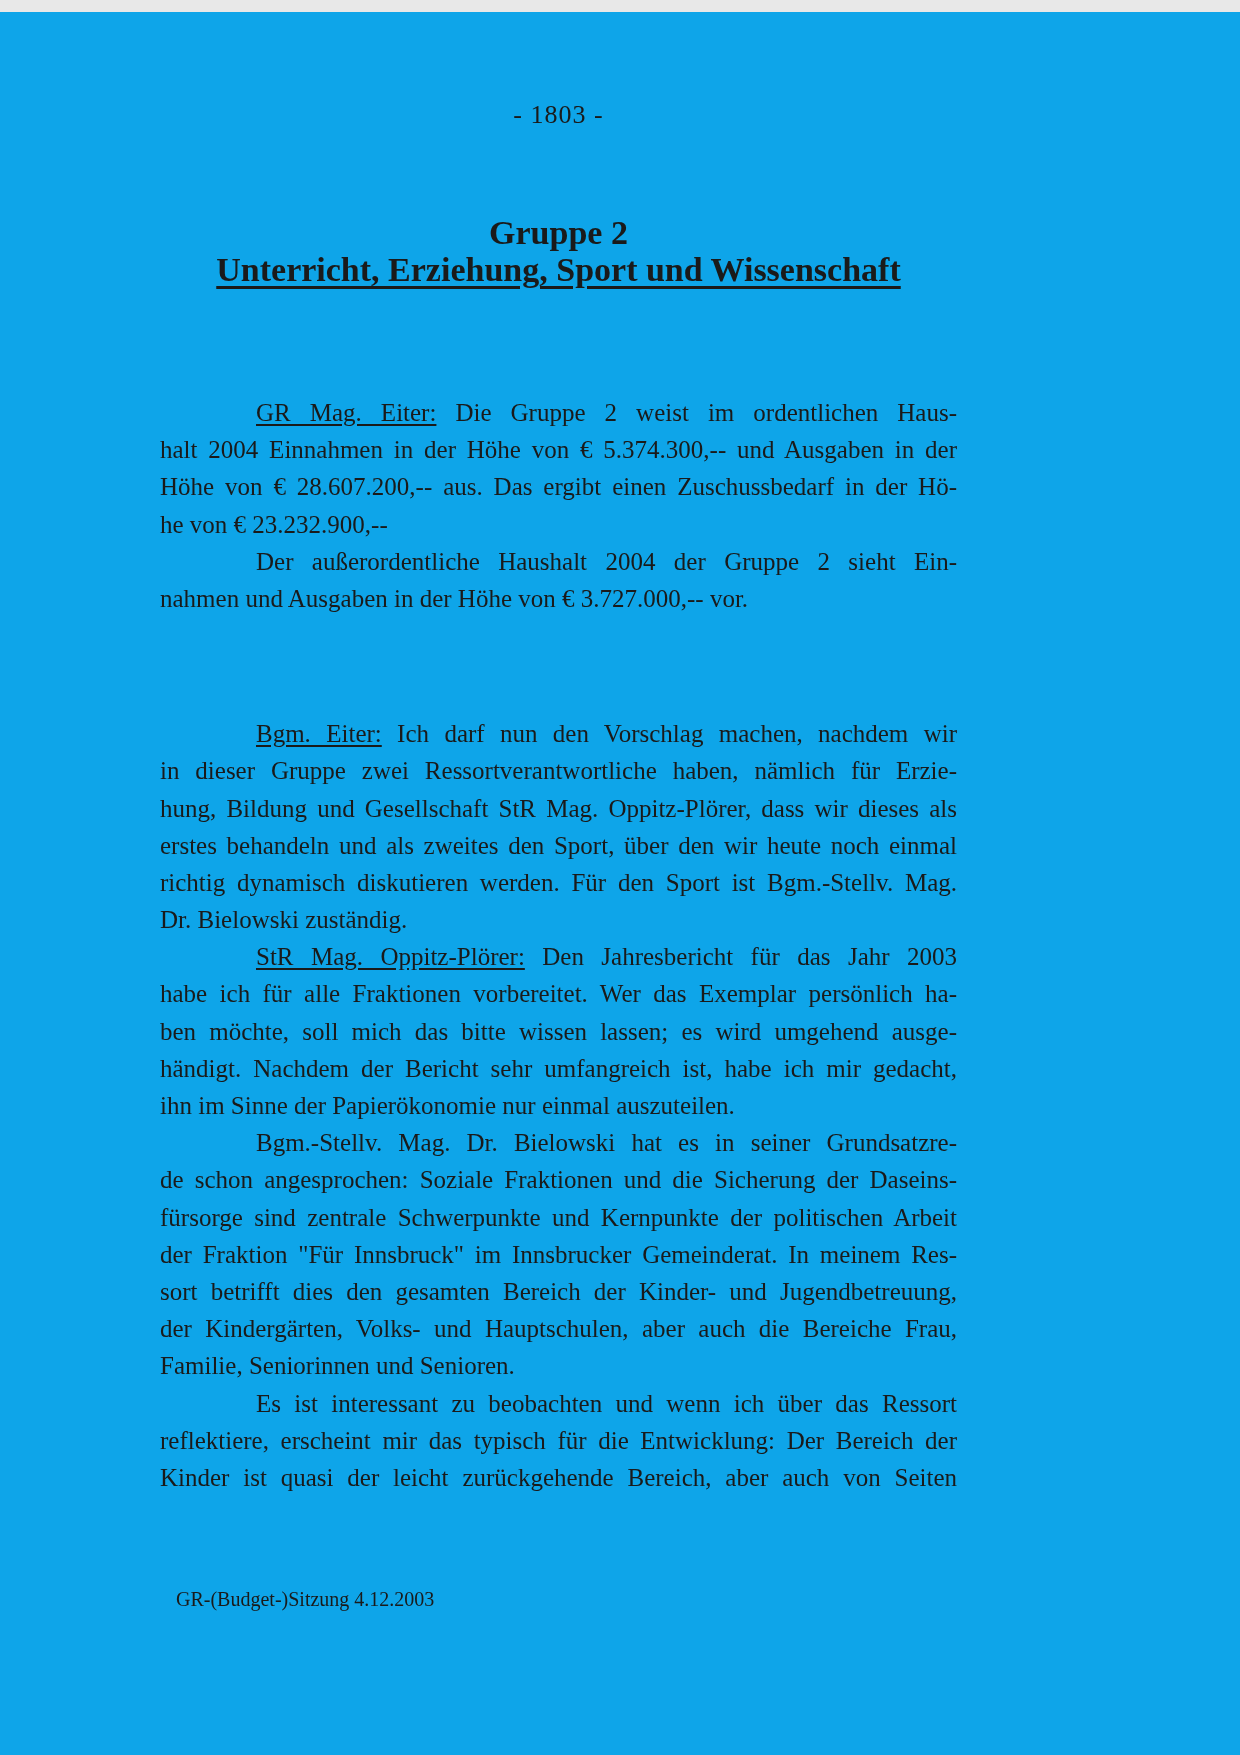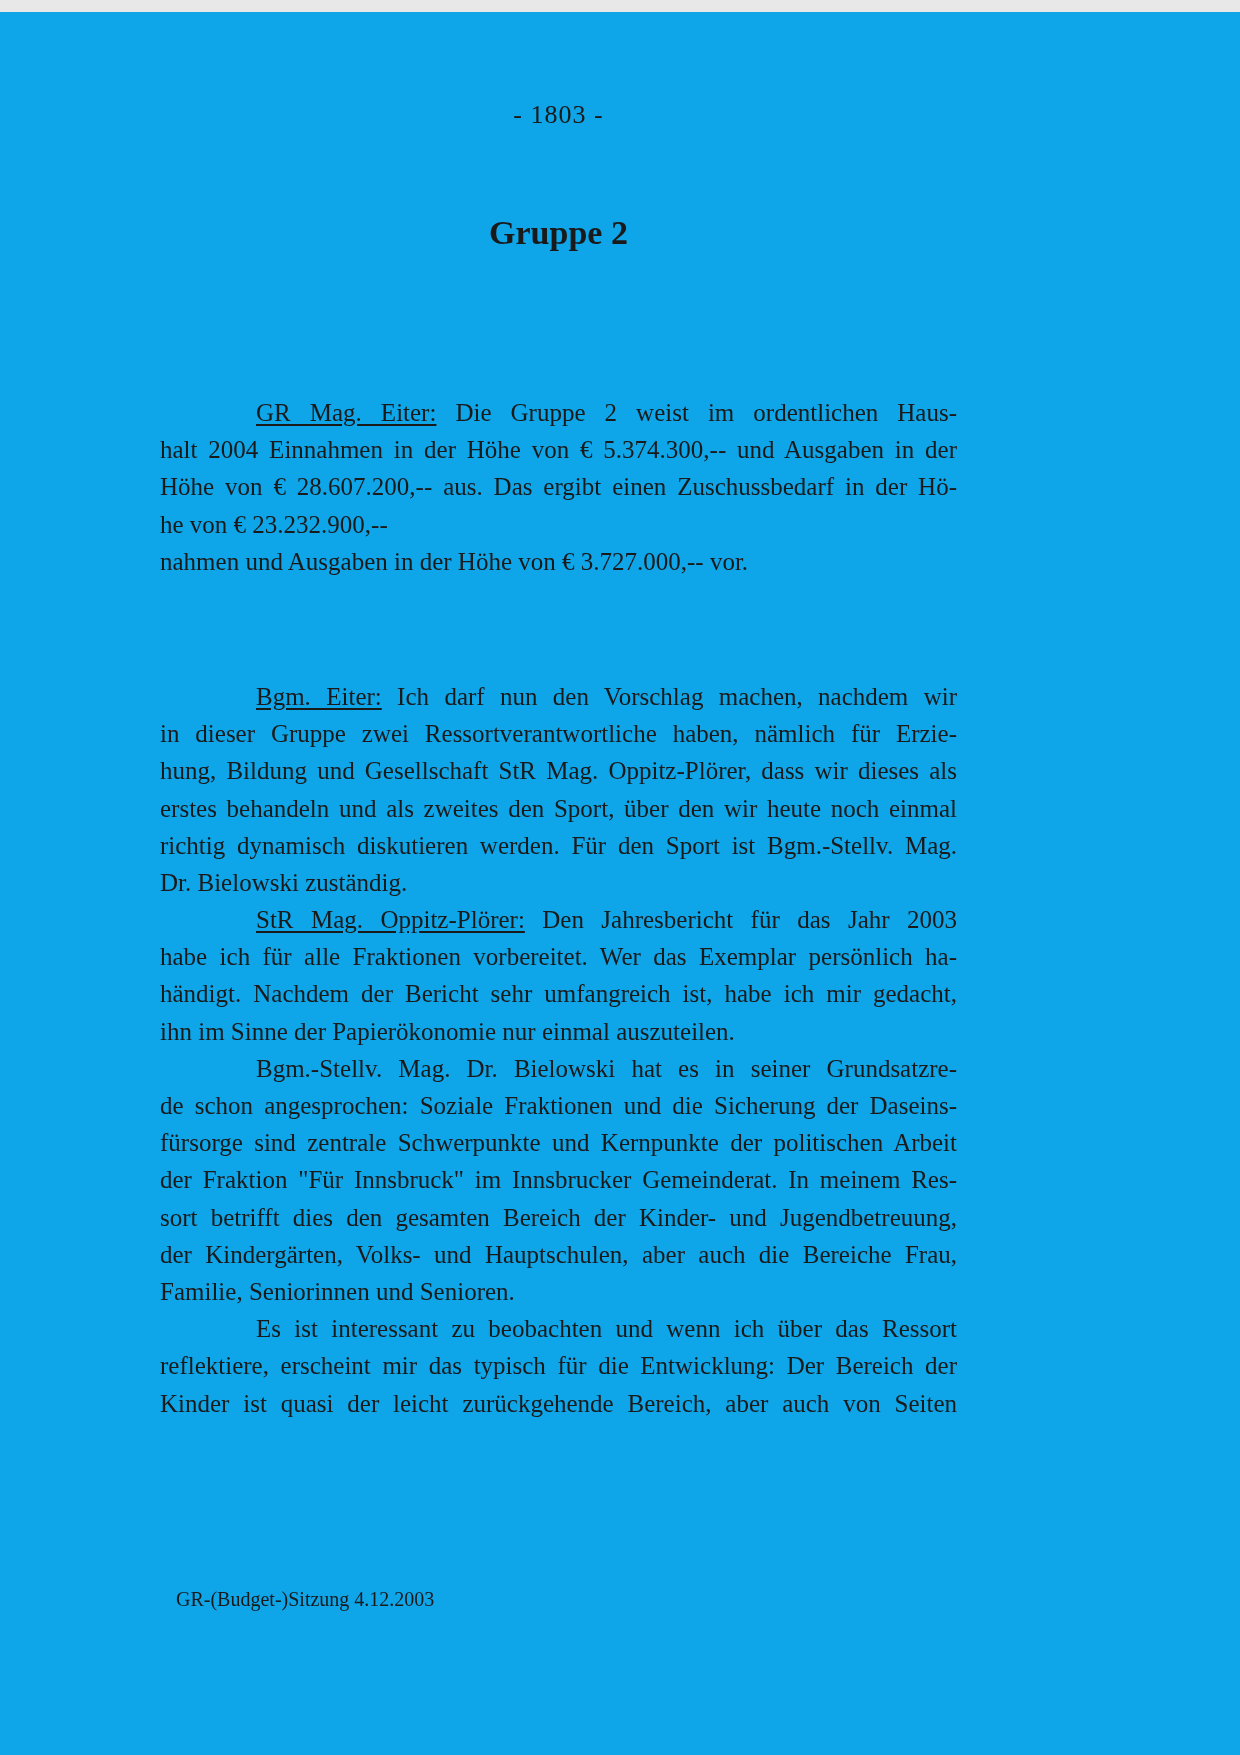--- a/index.html
+++ b/index.html
@@ -72,47 +72,50 @@
 </style>
 </head>
 <body>
 
 <div class="page">
 
   <div class="pagenum">- 1803 -</div>
 
   <div class="heading">
     <div class="group">Gruppe 2</div>
+    <div class="title">Unterricht, Erziehung, Sport und Wissenschaft</div>
   </div>
 
   <div class="content">
 
     <div class="block">
       <div class="line ind"><span class="spk">GR Mag. Eiter:</span><span> Die Gruppe 2 weist im ordentlichen Haus-</span></div>
       <div class="line">halt 2004 Einnahmen in der Höhe von € 5.374.300,-- und Ausgaben in der</div>
       <div class="line">Höhe von € 28.607.200,-- aus. Das ergibt einen Zuschussbedarf in der Hö-</div>
       <div class="line last">he von € 23.232.900,--</div>
     </div>
 
     <div class="block">
+      <div class="line ind">Der außerordentliche Haushalt 2004 der Gruppe 2 sieht Ein-</div>
       <div class="line last">nahmen und Ausgaben in der Höhe von € 3.727.000,-- vor.</div>
     </div>
 
     <div class="block gap">
       <div class="line ind"><span class="spk">Bgm. Eiter:</span><span> Ich darf nun den Vorschlag machen, nachdem wir</span></div>
       <div class="line">in dieser Gruppe zwei Ressortverantwortliche haben, nämlich für Erzie-</div>
       <div class="line">hung, Bildung und Gesellschaft StR Mag. Oppitz-Plörer, dass wir dieses als</div>
       <div class="line">erstes behandeln und als zweites den Sport, über den wir heute noch einmal</div>
       <div class="line">richtig dynamisch diskutieren werden. Für den Sport ist Bgm.-Stellv. Mag.</div>
       <div class="line last">Dr. Bielowski zuständig.</div>
     </div>
 
     <div class="block">
       <div class="line ind"><span class="spk">StR Mag. Oppitz-Plörer:</span><span> Den Jahresbericht für das Jahr 2003</span></div>
       <div class="line">habe ich für alle Fraktionen vorbereitet. Wer das Exemplar persönlich ha-</div>
+      <div class="line">ben möchte, soll mich das bitte wissen lassen; es wird umgehend ausge-</div>
       <div class="line">händigt. Nachdem der Bericht sehr umfangreich ist, habe ich mir gedacht,</div>
       <div class="line last">ihn im Sinne der Papierökonomie nur einmal auszuteilen.</div>
     </div>
 
     <div class="block">
       <div class="line ind">Bgm.-Stellv. Mag. Dr. Bielowski hat es in seiner Grundsatzre-</div>
       <div class="line">de schon angesprochen: Soziale Fraktionen und die Sicherung der Daseins-</div>
       <div class="line">fürsorge sind zentrale Schwerpunkte und Kernpunkte der politischen Arbeit</div>
       <div class="line">der Fraktion "Für Innsbruck" im Innsbrucker Gemeinderat. In meinem Res-</div>
       <div class="line">sort betrifft dies den gesamten Bereich der Kinder- und Jugendbetreuung,</div>

